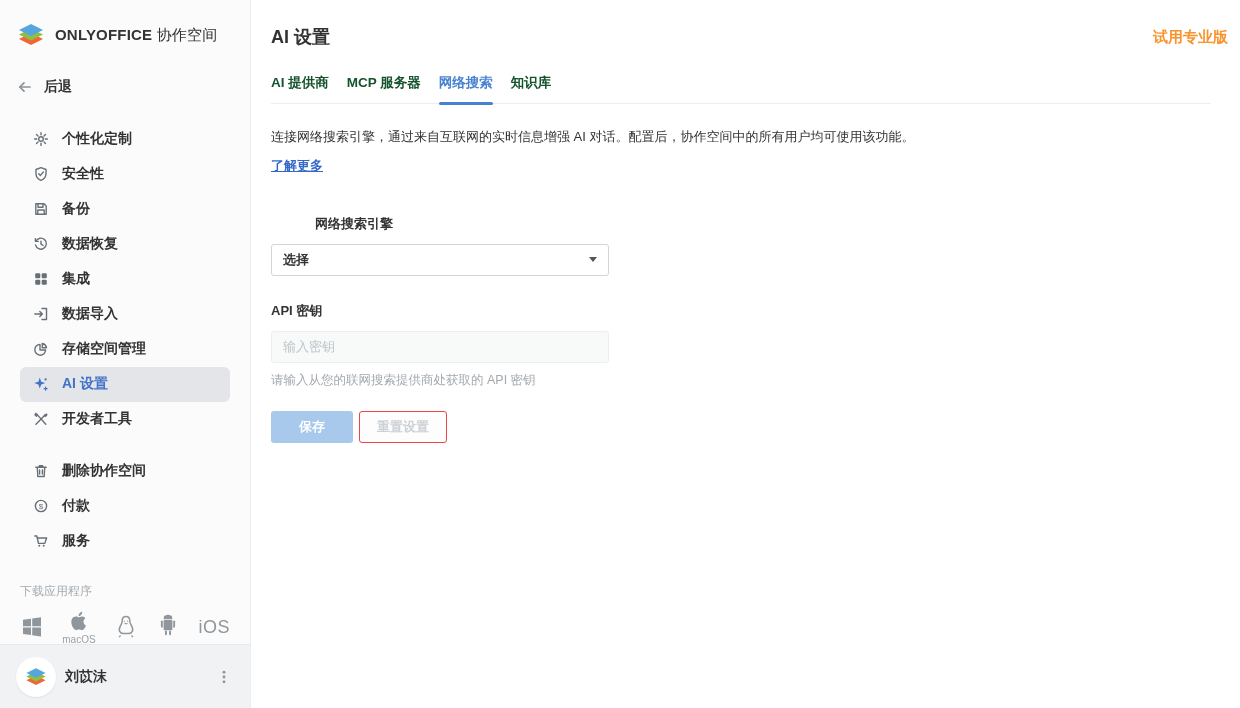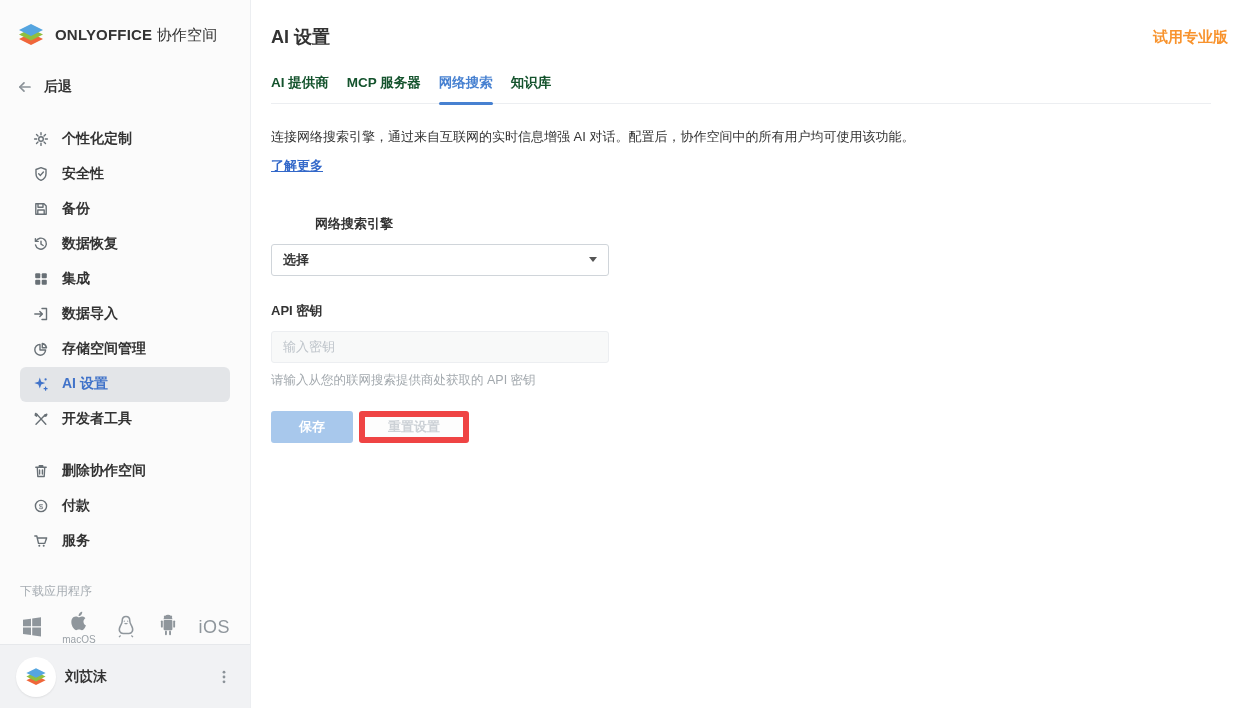--- a/index.html
+++ b/index.html
@@ -111,21 +111,21 @@
     font-family:"Liberation Sans","DejaVu Sans",sans-serif; outline:none;
   }
   .text-input::placeholder { color:#bfc5cb; }
   .help-text { margin-top:9px; font-size:12.5px; color:#a3a9ae; }
   .buttons-row { margin-top:22px; display:flex; gap:6px; }
   .btn {
     height:32px; border-radius:3px; font-size:13px; font-weight:700;
     font-family:"Liberation Sans","DejaVu Sans",sans-serif; cursor:pointer;
   }
   .btn-save { width:82px; background:#a8c8ec; color:#fff; border:none; }
-  .btn-reset { width:110px; background:#fdfdfd; color:#ccd1d6; border:6px solid #ef4444; }
+  .btn-reset { width:88px; background:#fdfdfd; color:#ccd1d6; border:1px solid #ef4444; }
   svg { display:block; }
 </style>
 </head>
 <body>
 
 <div class="sidebar">
 
   <div class="logo-row">
     <span>
       <svg width="30" height="30" viewBox="0 0 30 30">

